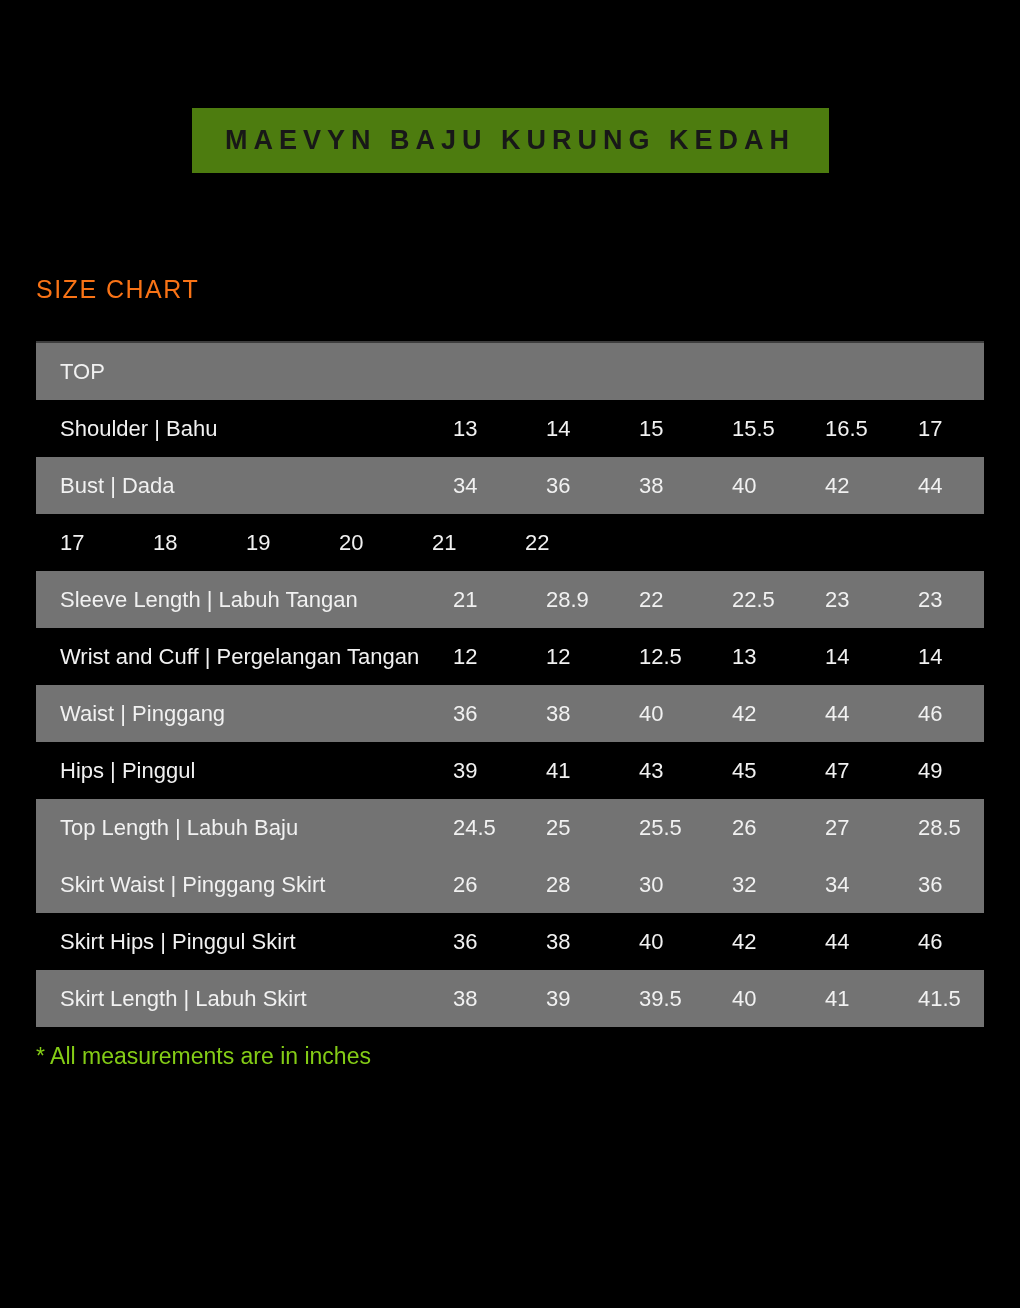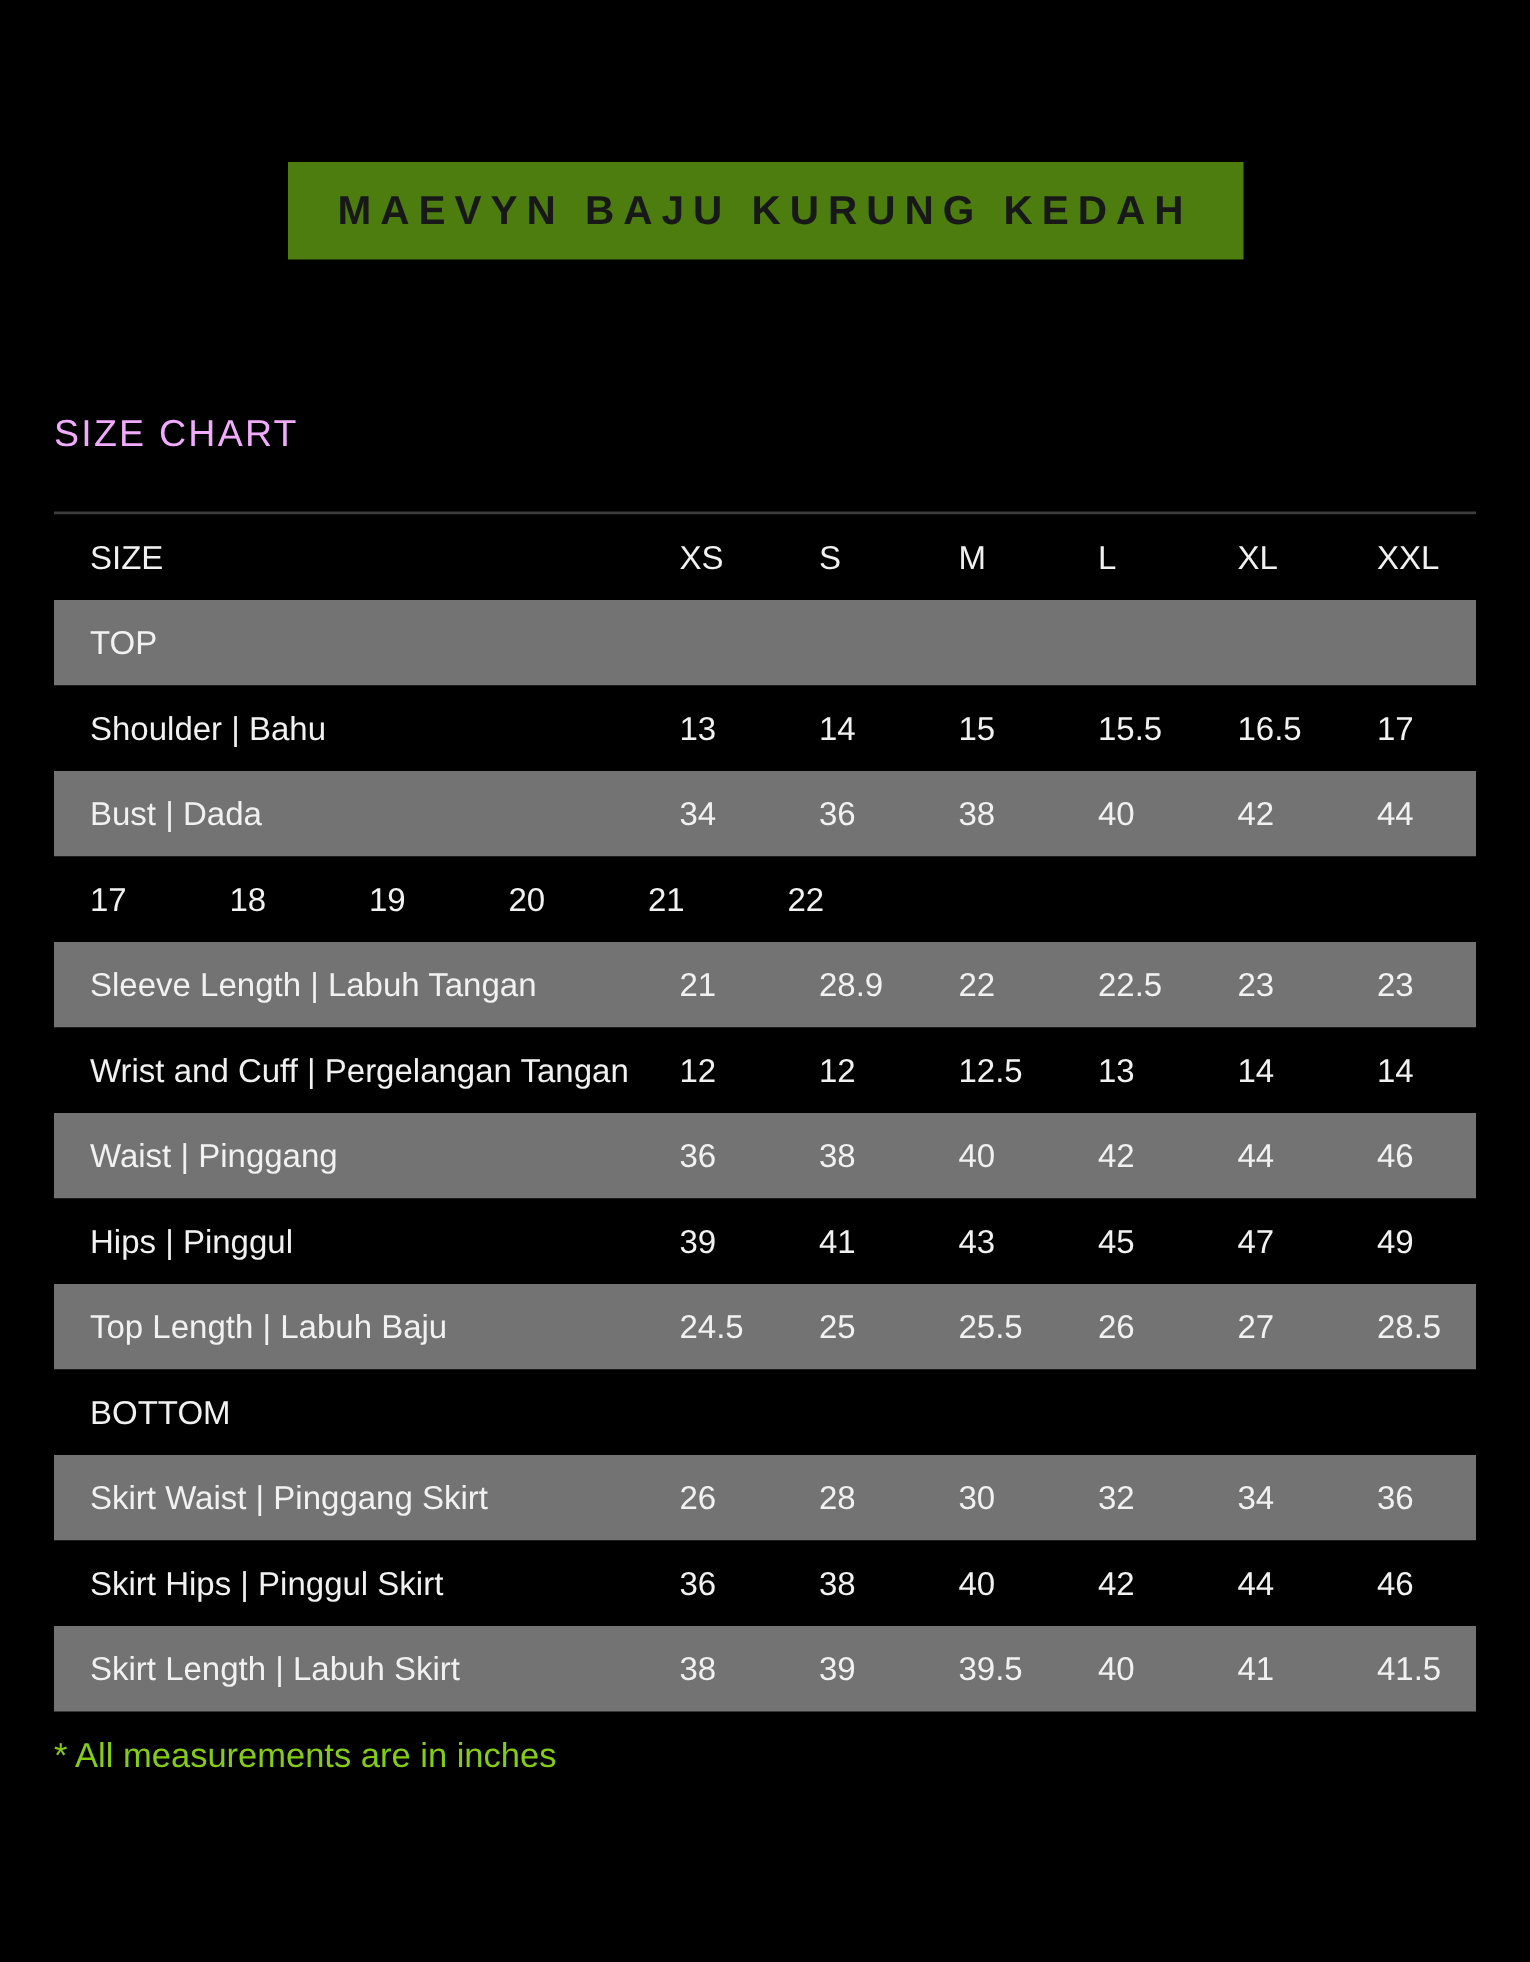--- a/index.html
+++ b/index.html
@@ -30,21 +30,21 @@
     font-weight: 700;
     letter-spacing: 6px;
     color: #181818;
     white-space: nowrap;
   }
   .section-heading {
     margin: 104px 0 0 36px;
     font-size: 25px;
     font-weight: 400;
     letter-spacing: 1.5px;
-    color: #f0abfc;
+    color: #f97316;
     line-height: 1;
   }
   .table {
     margin: 39px 36px 0 36px;
     width: 948px;
     border-top: 2px solid #3d3d3d;
   }
   .row {
     display: flex;
     align-items: center;
@@ -72,29 +72,20 @@
 
 <div class="page">
 
   <div class="title-box">
     <span>MAEVYN BAJU KURUNG KEDAH</span>
   </div>
 
   <h2 class="section-heading">SIZE CHART</h2>
 
   <div class="table" id="size-table">
-      <div class="row">
-        <div class="cell label">SIZE</div>
-        <div class="cell val">XS</div>
-        <div class="cell val">S</div>
-        <div class="cell val">M</div>
-        <div class="cell val">L</div>
-        <div class="cell val">XL</div>
-        <div class="cell val">XXL</div>
-      </div>
       <div class="row shade">
         <div class="cell label">TOP</div>
       </div>
       <div class="row">
         <div class="cell label">Shoulder | Bahu</div>
         <div class="cell val">13</div>
         <div class="cell val">14</div>
         <div class="cell val">15</div>
         <div class="cell val">15.5</div>
         <div class="cell val">16.5</div>
@@ -155,23 +146,20 @@
       </div>
       <div class="row shade">
         <div class="cell label">Top Length | Labuh Baju</div>
         <div class="cell val">24.5</div>
         <div class="cell val">25</div>
         <div class="cell val">25.5</div>
         <div class="cell val">26</div>
         <div class="cell val">27</div>
         <div class="cell val">28.5</div>
       </div>
-      <div class="row">
-        <div class="cell label">BOTTOM</div>
-      </div>
       <div class="row shade">
         <div class="cell label">Skirt Waist | Pinggang Skirt</div>
         <div class="cell val">26</div>
         <div class="cell val">28</div>
         <div class="cell val">30</div>
         <div class="cell val">32</div>
         <div class="cell val">34</div>
         <div class="cell val">36</div>
       </div>
       <div class="row">

